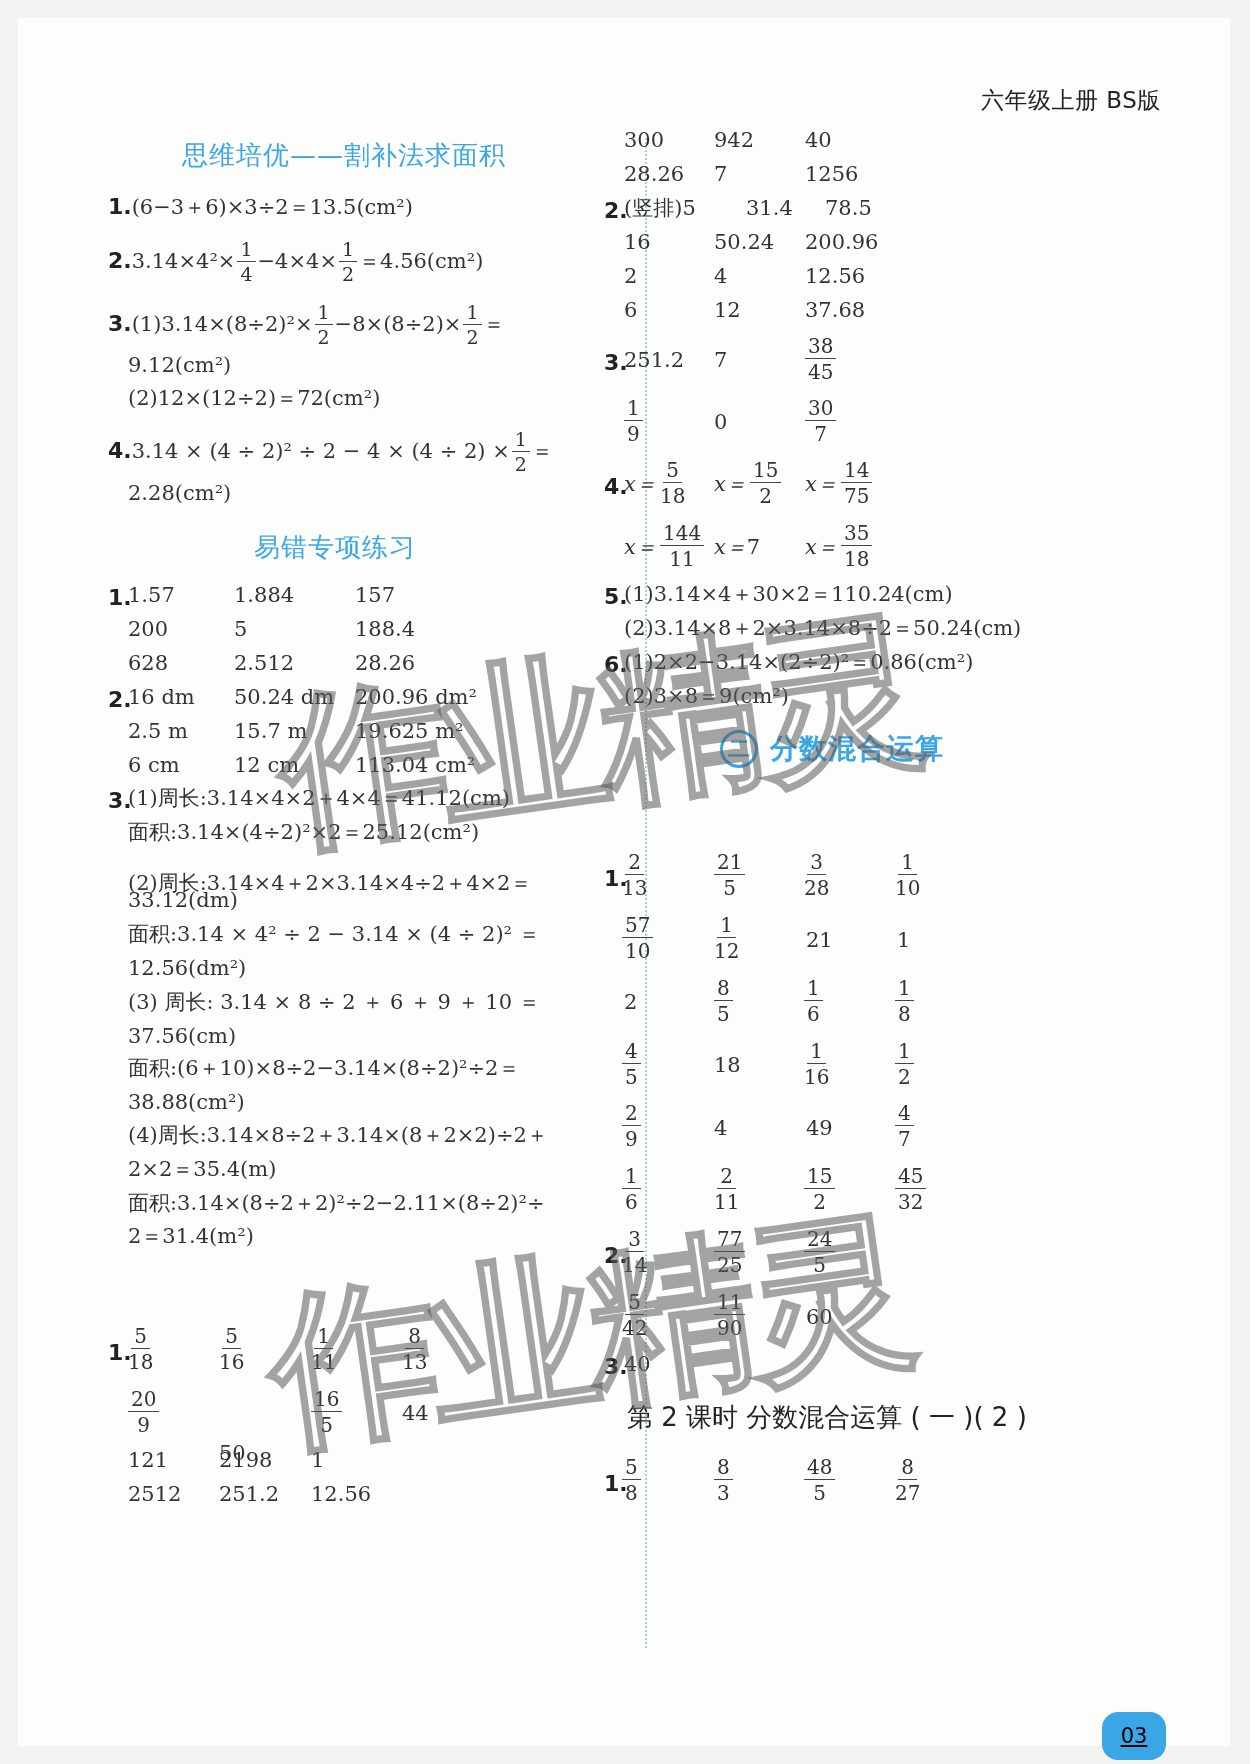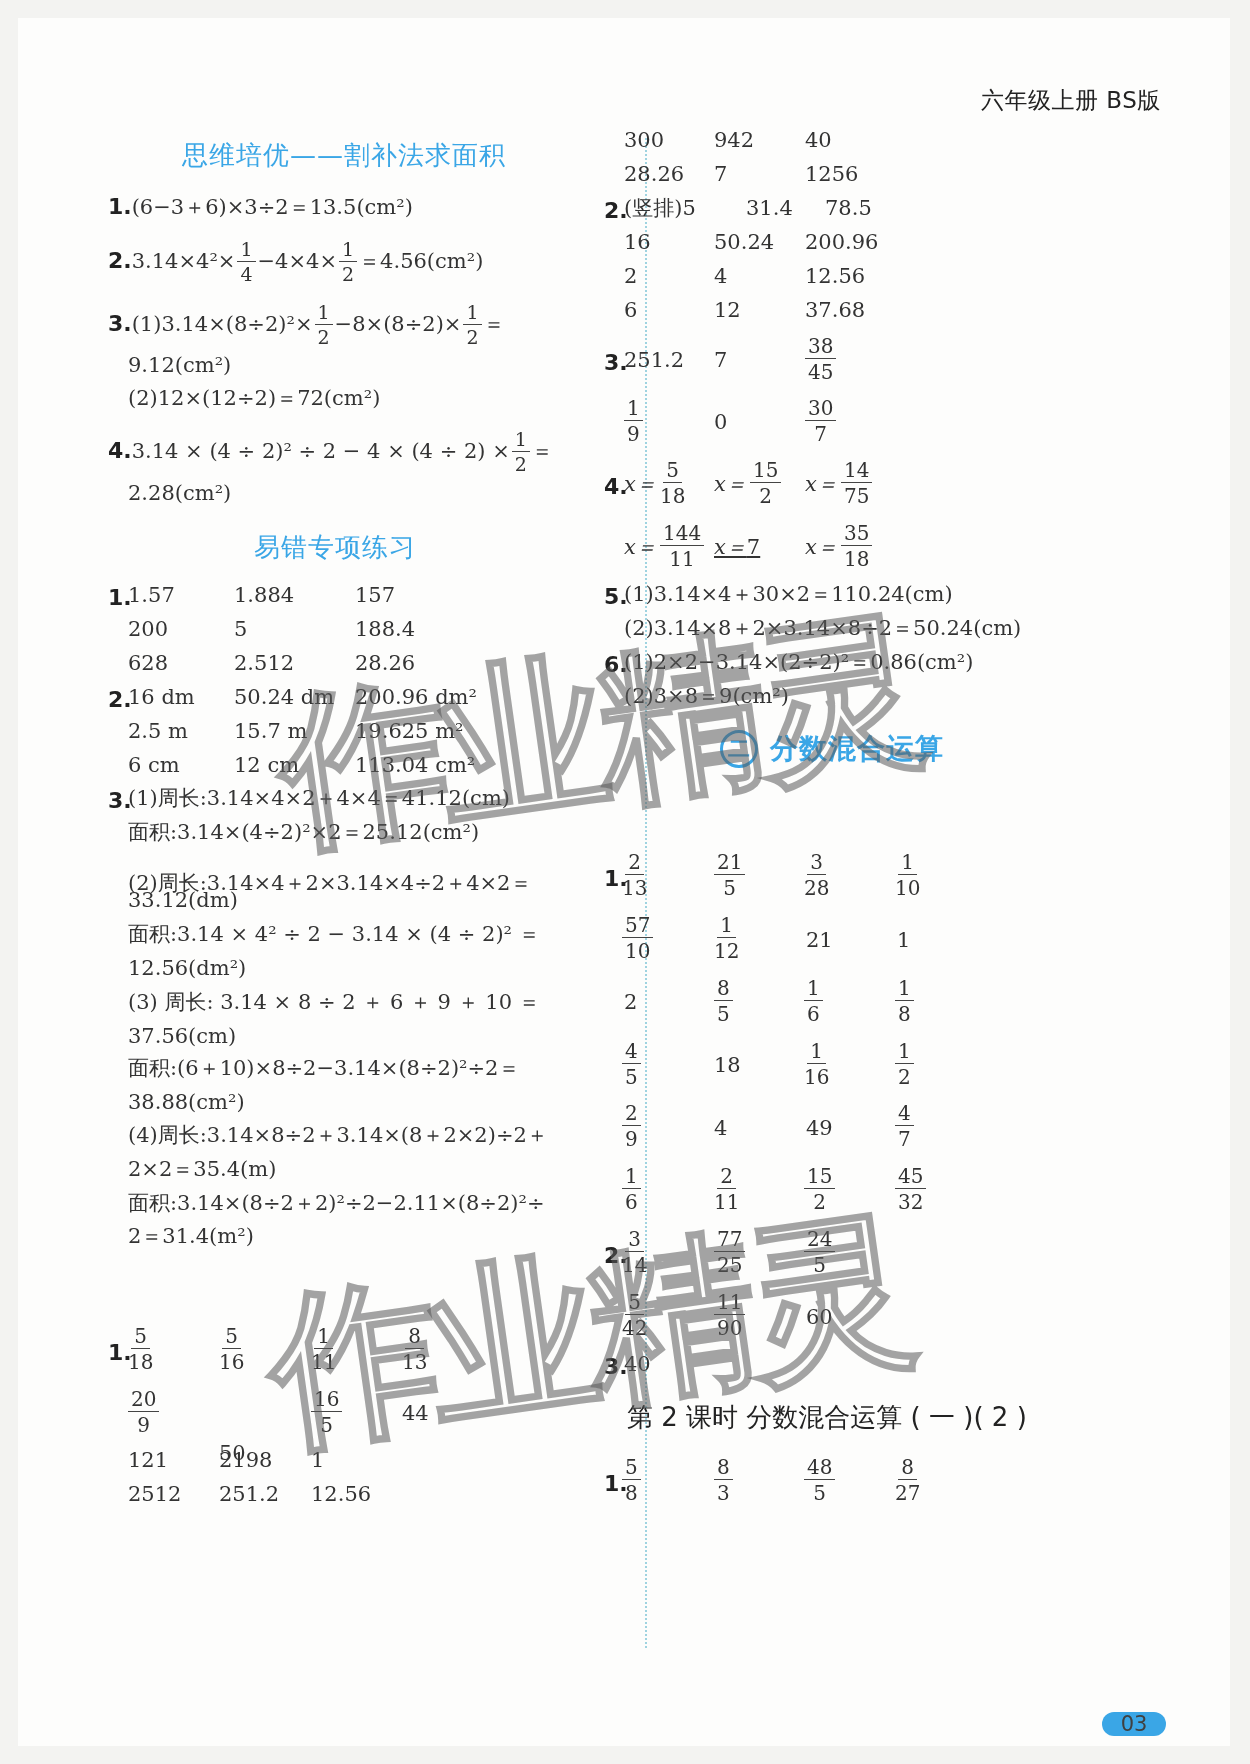--- a/index.html
+++ b/index.html
@@ -16,21 +16,21 @@
   .line { position: absolute; font-size: 21px; white-space: nowrap; line-height: 1; color: #333; }
   .num { font-family: "DejaVu Sans", "Liberation Sans", sans-serif; font-weight: bold; font-size: 22px; color: #222; }
   .cell { position: absolute; font-size: 21px; white-space: nowrap; color: #333; line-height: 1; }
   .frac { position: absolute; display: inline-flex; flex-direction: column; align-items: center; font-size: 20px; color: #333; line-height: 1; }
   .frac .n { padding: 0 3px 2px; border-bottom: 1.5px solid #444; }
   .frac .d { padding-top: 3px; }
   .ifrac { display: inline-flex; flex-direction: column; align-items: center; vertical-align: middle; font-size: 19px; line-height: 1; margin: 0 2px; }
   .ifrac .n { padding: 0 3px 2px; border-bottom: 1.5px solid #444; }
   .ifrac .d { padding-top: 3px; }
   .xvar { font-style: italic; }
-  .pagenum { position: absolute; left: 1084px; top: 1694px; width: 64px; height: 24px; border-radius: 16px; background: #3aa6e6; color: #404040; font-family: "DejaVu Sans", "Liberation Sans", sans-serif; font-size: 21px; display: flex; align-items: center; justify-content: center; }
+  .pagenum { position: absolute; left: 1084px; top: 1694px; width: 64px; height: 48px; border-radius: 16px; background: #3aa6e6; color: #000000; font-family: "DejaVu Sans", "Liberation Sans", sans-serif; font-size: 21px; display: flex; align-items: center; justify-content: center; text-decoration: underline; }
   .watermark { position: absolute; font-family: "DejaVu Sans", sans-serif; font-weight: bold; font-size: 170px; color: transparent; -webkit-text-stroke: 2px rgba(90,90,90,0.55); transform: rotate(-8deg); letter-spacing: -10px; white-space: nowrap; pointer-events: none; }
 </style>
 </head>
 <body>
 
 <div class="page">
 
   <div class="header">六年级上册 BS版</div>
   <div class="divider"></div>
 
@@ -200,21 +200,21 @@
   <div class="frac" style="left:823px;top:442px;">
       <span class="n">14</span>
       <span class="d">75</span>
     </div>
 
   <div class="cell xvar" style="left:606px;top:519px;">x＝</div>
   <div class="frac" style="left:642px;top:505px;">
       <span class="n">144</span>
       <span class="d">11</span>
     </div>
-  <div class="cell" style="left:696px;top:519px;text-decoration:underline;"><span class="xvar">x＝</span><span>7</span></div>
+  <div class="cell" style="left:696px;top:519px;"><span class="xvar">x＝</span><span>7</span></div>
   <div class="cell xvar" style="left:787px;top:519px;">x＝</div>
   <div class="frac" style="left:823px;top:505px;">
       <span class="n">35</span>
       <span class="d">18</span>
     </div>
 
   <span class="num" style="position:absolute;left:586px;top:566px;">5.</span>
   <div class="line" style="left:606px;top:566px;">(1)3.14×4＋30×2＝110.24(cm)</div>
   <div class="line" style="left:606px;top:600px;">(2)3.14×8＋2×3.14×8÷2＝50.24(cm)</div>
   <span class="num" style="position:absolute;left:586px;top:634px;">6.</span>

